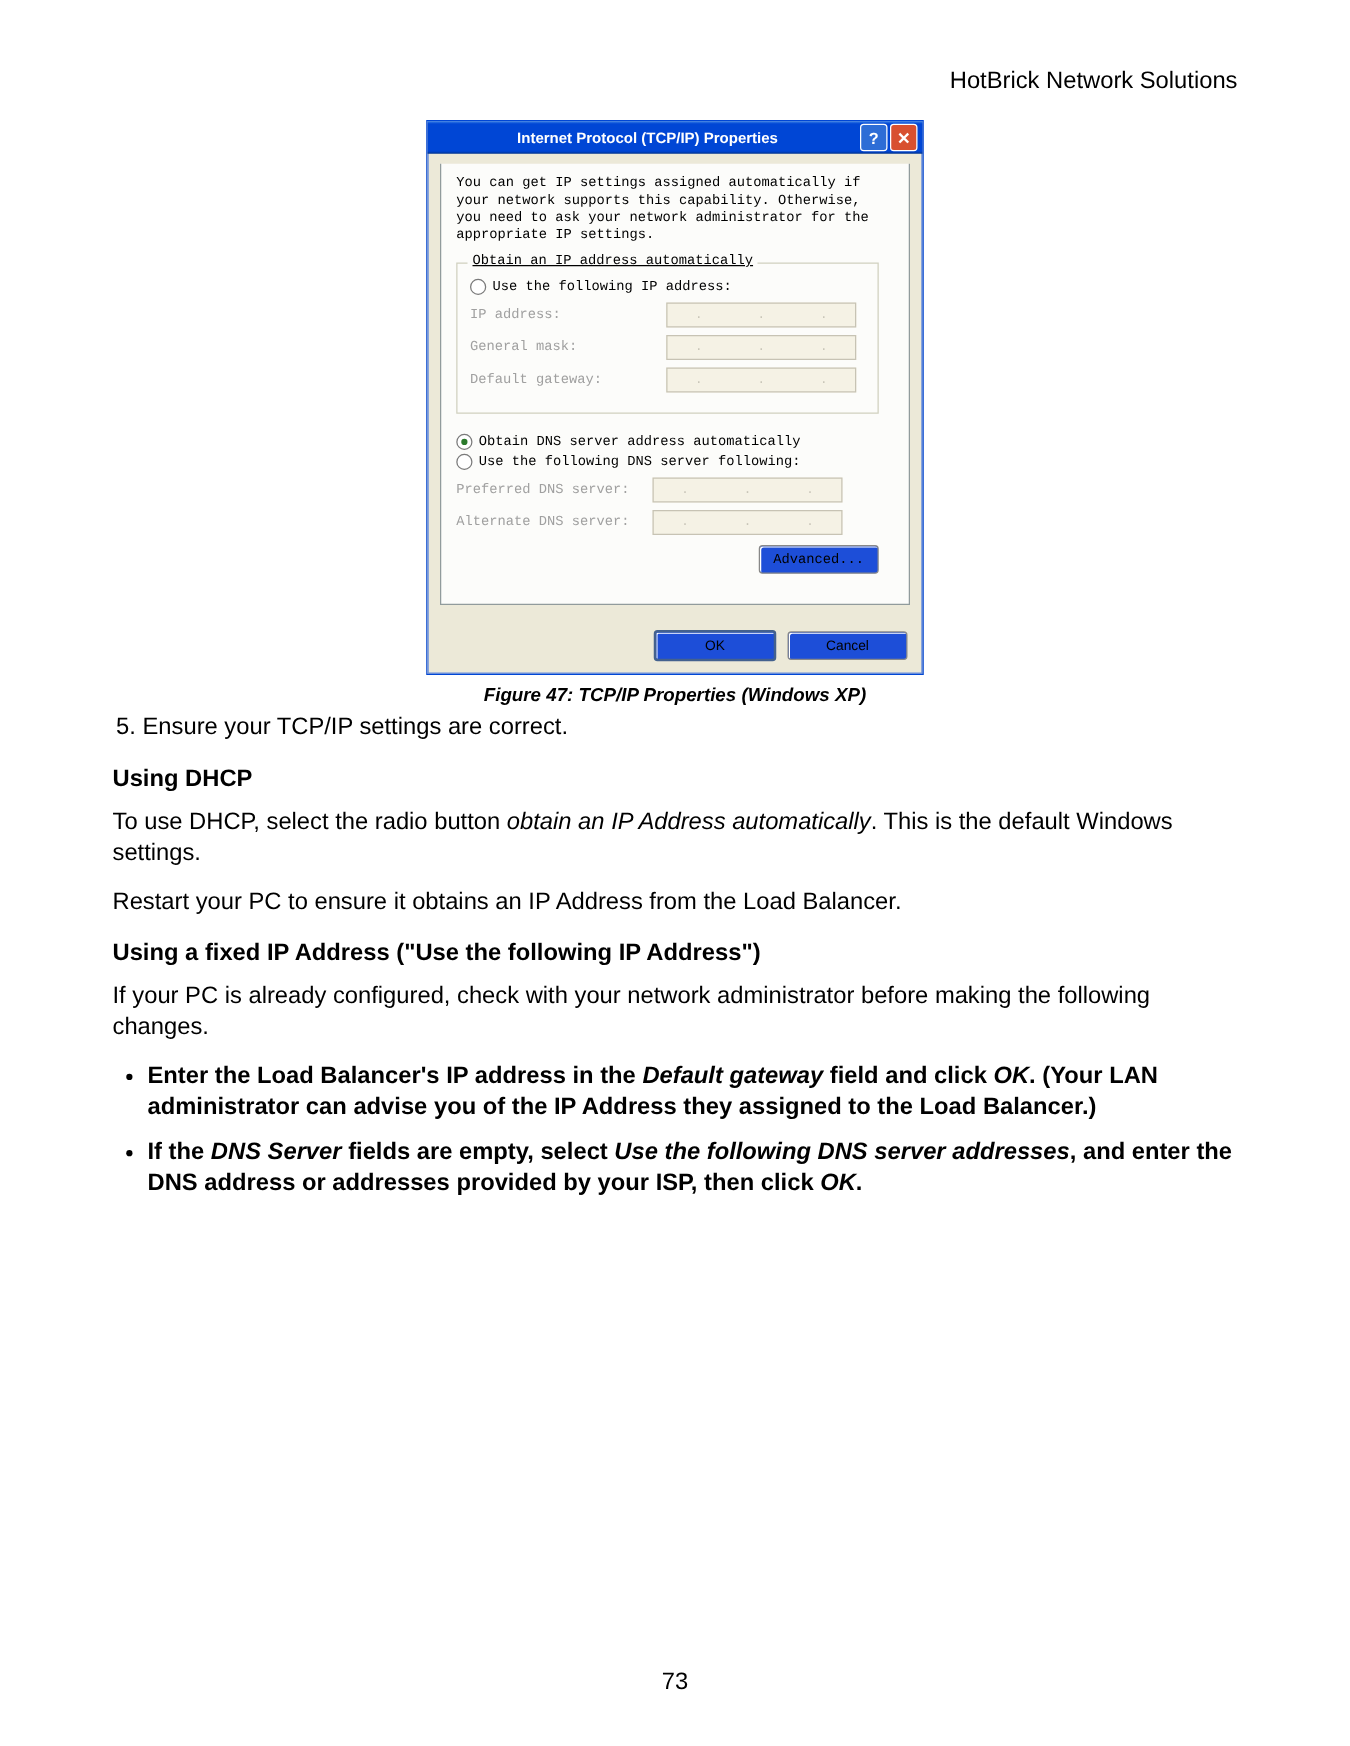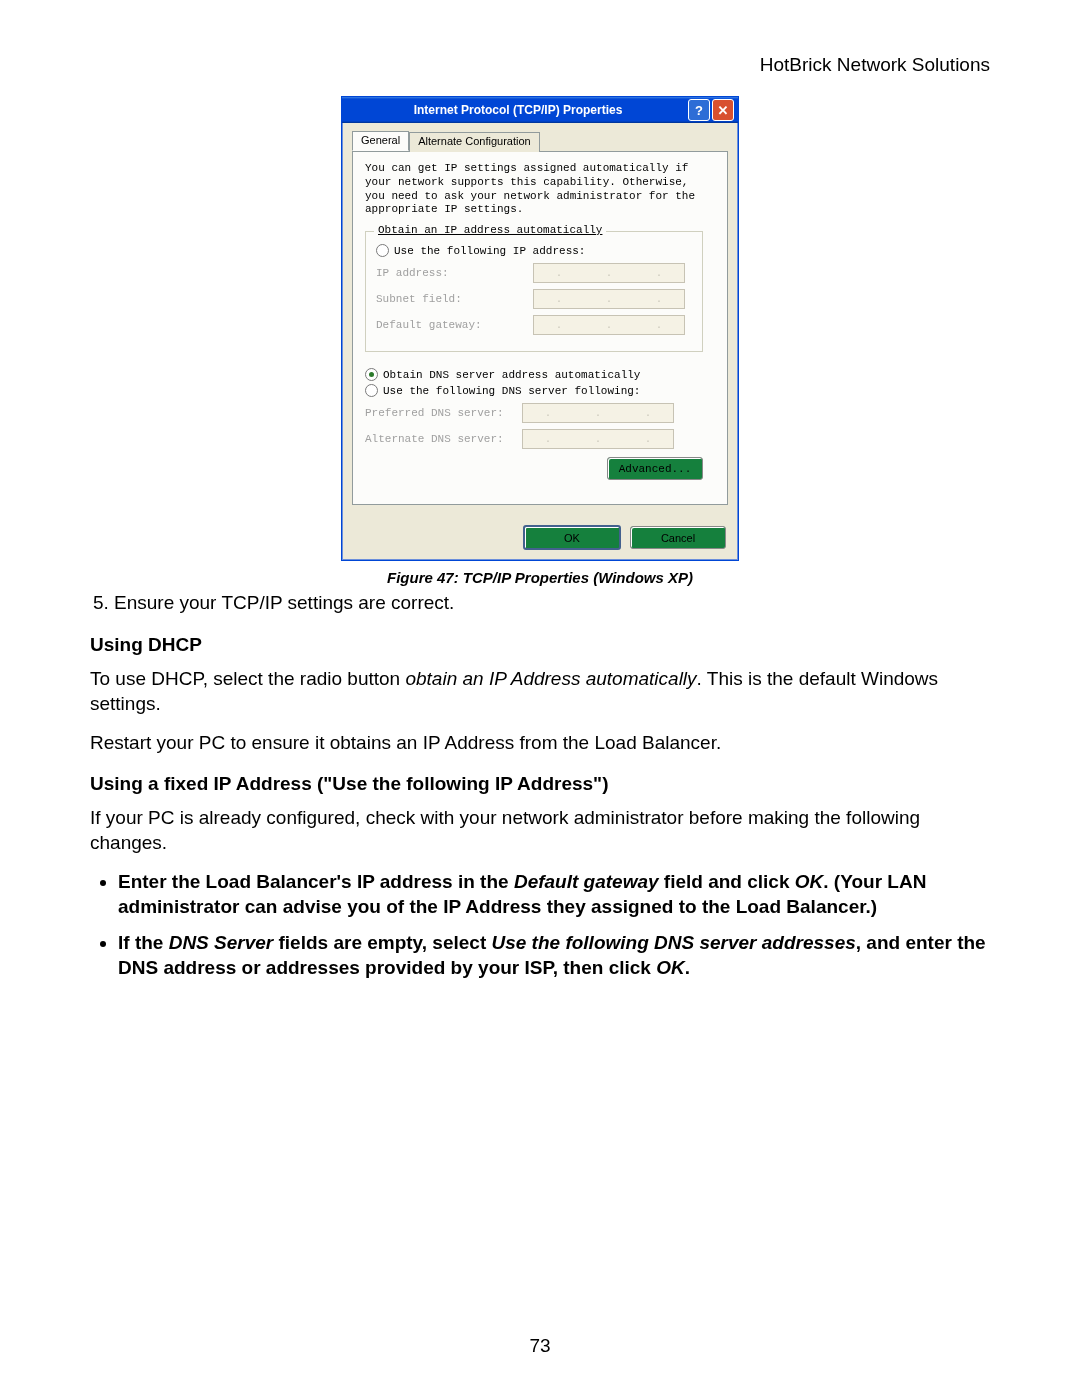--- a/index.html
+++ b/index.html
@@ -146,21 +146,21 @@
     width: 150px; height: 18px;
     background: #f5f2e5;
     border: 1px solid #c7c3b4;
     display:flex; align-items:center; justify-content:space-around;
     color:#c8c5b8; font-size:10px;
   }
   .dns-block .opt { margin-bottom: 3px;}
   .adv-row { text-align: right; margin-top: 8px;}
   .xp-btn {
     min-width: 74px; height: 21px;
-    background: #15803d;
+    background: #1d4ed8;
     border: 1px solid #888; border-radius: 3px;
     font-size: 11px;
     display: inline-flex; align-items:center; justify-content:center;
     box-shadow: 1px 1px 0 #fff inset;
     padding: 0 10px;
   }
   .bottom-buttons {
     text-align: right;
     padding: 10px 12px 10px 0;
   }
@@ -205,24 +205,20 @@
 
   <div class="figure-wrap">
 
     <div class="xp-window">
       <div class="titlebar">
         <span class="title-text">Internet Protocol (TCP/IP) Properties</span>
         <span class="tb-btn tb-help">?</span>
         <span class="tb-btn tb-close">✕</span>
       </div>
       <div class="xp-body">
-        <div class="tabs">
-          <div class="tab active">General</div>
-          <div class="tab">Alternate Configuration</div>
-        </div>
         <div class="tab-content">
           <div class="intro">You can get IP settings assigned automatically if your network supports this capability. Otherwise, you need to ask your network administrator for the appropriate IP settings.</div>
 
           <div class="groupbox">
             <div class="opt-legend">
               <span class="radio sel"></span>
               <span class="u">Obtain an IP address automatically</span>
             </div>
             <div class="opt" style="margin-top:4px;">
               <span class="radio"></span>
@@ -231,21 +227,21 @@
             <div class="fields">
               <div class="field-row">
                 <span class="field-label">IP address:</span>
                 <span class="ip-box">
                     <span>.</span>
                     <span>.</span>
                     <span>.</span>
                   </span>
               </div>
               <div class="field-row">
-                <span class="field-label">Subnet field:</span>
+                <span class="field-label">General mask:</span>
                 <span class="ip-box">
                     <span>.</span>
                     <span>.</span>
                     <span>.</span>
                   </span>
               </div>
               <div class="field-row">
                 <span class="field-label">Default gateway:</span>
                 <span class="ip-box">
                     <span>.</span>

